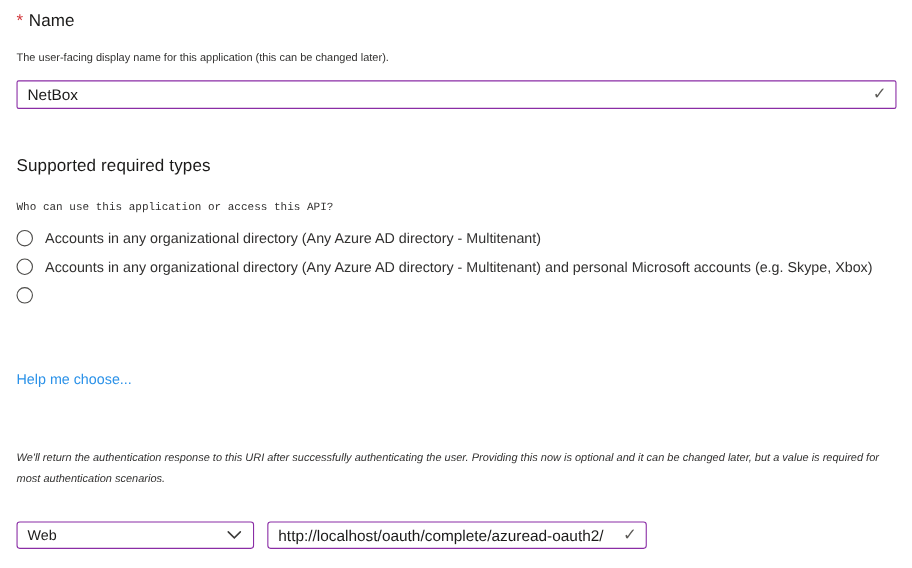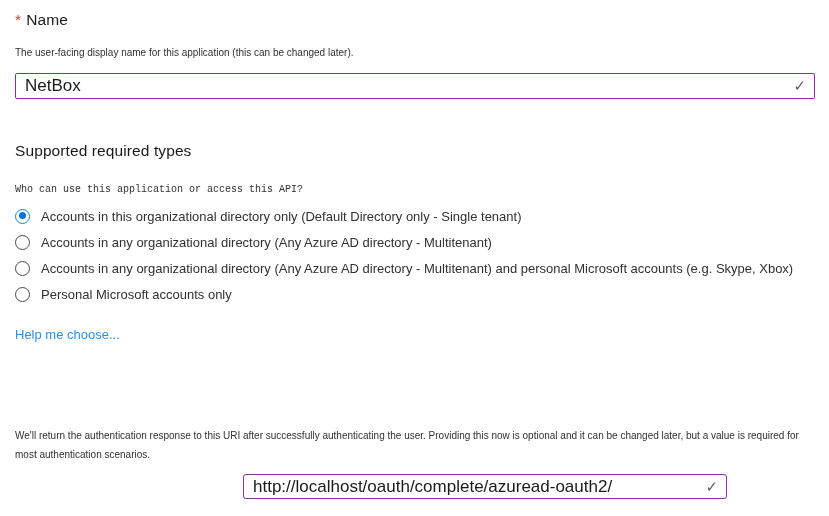--- a/index.html
+++ b/index.html
@@ -40,21 +40,21 @@
     background: #fff;
     display: flex;
     align-items: center;
   }
   .text-field input {
     border: none;
     outline: none;
     flex: 1;
     height: 100%;
     font-family: "Liberation Sans", sans-serif;
-    font-size: 17px;
+    font-size: 14px;
     color: #1b1a19;
     padding: 0 26px 0 9px;
     background: transparent;
   }
   .valid-check {
     position: absolute;
     right: 8px;
     top: 50%;
     transform: translateY(-54%);
     color: #5d5b58;
@@ -98,46 +98,46 @@
     background: #0c72cc;
   }
   .radio-label {
     font-size: 13px;
     color: #323130;
     white-space: nowrap;
   }
   .help-link {
     position: absolute;
     left: 15px;
-    top: 327px;
+    top: 337px;
     font-size: 13px;
     color: #2a91e8;
     text-decoration: none;
     cursor: pointer;
   }
   #redirect-title { top: 391px; }
-  #redirect-desc { top: 426px; }
+  #redirect-desc { top: 407px; font-style: italic; }
   .dropdown {
     position: absolute;
     left: 15px;
     top: 474px;
     width: 216px;
     height: 25px;
     border: 1.5px solid #8A2DA5;
     border-radius: 3px;
     background: #fff;
     display: flex;
     align-items: center;
     justify-content: space-between;
     padding: 0 10px 0 9px;
     cursor: pointer;
   }
   .dropdown-value { font-size: 13px; color: #1b1a19; }
   .chevron { display: flex; align-items: center; }
-  #uri-input-wrap { left: 243px; top: 474px; width: 484px; height: 25px; border-radius: 3px; }
+  #uri-input-wrap { left: 243px; top: 474px; width: 345px; height: 25px; border-radius: 3px; }
   #name-title { top: 11px; }
   #name-desc { top: 43px; }
   #account-title { top: 142px; }
 </style>
 </head>
 <body>
 
 <div class="canvas">
 
   <div class="section-title" id="name-title">
@@ -146,41 +146,44 @@
   <div class="desc" id="name-desc">The user-facing display name for this application (this can be changed later).</div>
   <div class="text-field" id="name-input-wrap">
     <input type="text" value="NetBox" style="">
     <span class="valid-check">✓</span>
   </div>
 
   <div class="section-title" id="account-title">Supported required types</div>
   <div class="desc" id="question">Who can use this application or access this API?</div>
 
   <div class="radio-group">
-    <div class="radio-row selected">
-      <span class="radio"></span>
-      <span class="radio-label">Accounts in this organizational directory only (Default Directory only - Single tenant)</span>
-    </div>
     <div class="radio-row">
       <span class="radio"></span>
       <span class="radio-label">Accounts in any organizational directory (Any Azure AD directory - Multitenant)</span>
     </div>
     <div class="radio-row">
       <span class="radio"></span>
       <span class="radio-label">Accounts in any organizational directory (Any Azure AD directory - Multitenant) and personal Microsoft accounts (e.g. Skype, Xbox)</span>
     </div>
     <div class="radio-row">
       <span class="radio"></span>
-      <span class="radio-label">Personal Microsoft accounts only</span>
     </div>
   </div>
 
   <a class="help-link">Help me choose...</a>
 
   <div class="desc" id="redirect-desc">We'll return the authentication response to this URI after successfully authenticating the user. Providing this now is optional and it can be changed later, but a value is required for most authentication scenarios.</div>
 
+  <div class="dropdown">
+    <span class="dropdown-value">Web</span>
+    <span class="chevron">
+      <svg width="14" height="9" viewBox="0 0 14 9">
+        <path d="M1.5 1.5 L7 7 L12.5 1.5" stroke="#3b3a39" stroke-width="1.4" fill="none" stroke-linecap="round"></path>
+      </svg>
+    </span>
+  </div>
 
   <div class="text-field" id="uri-input-wrap">
     <input type="text" value="http://localhost/oauth/complete/azuread-oauth2/" style="">
     <span class="valid-check">✓</span>
   </div>
 
 </div>
 
 </body></html>

